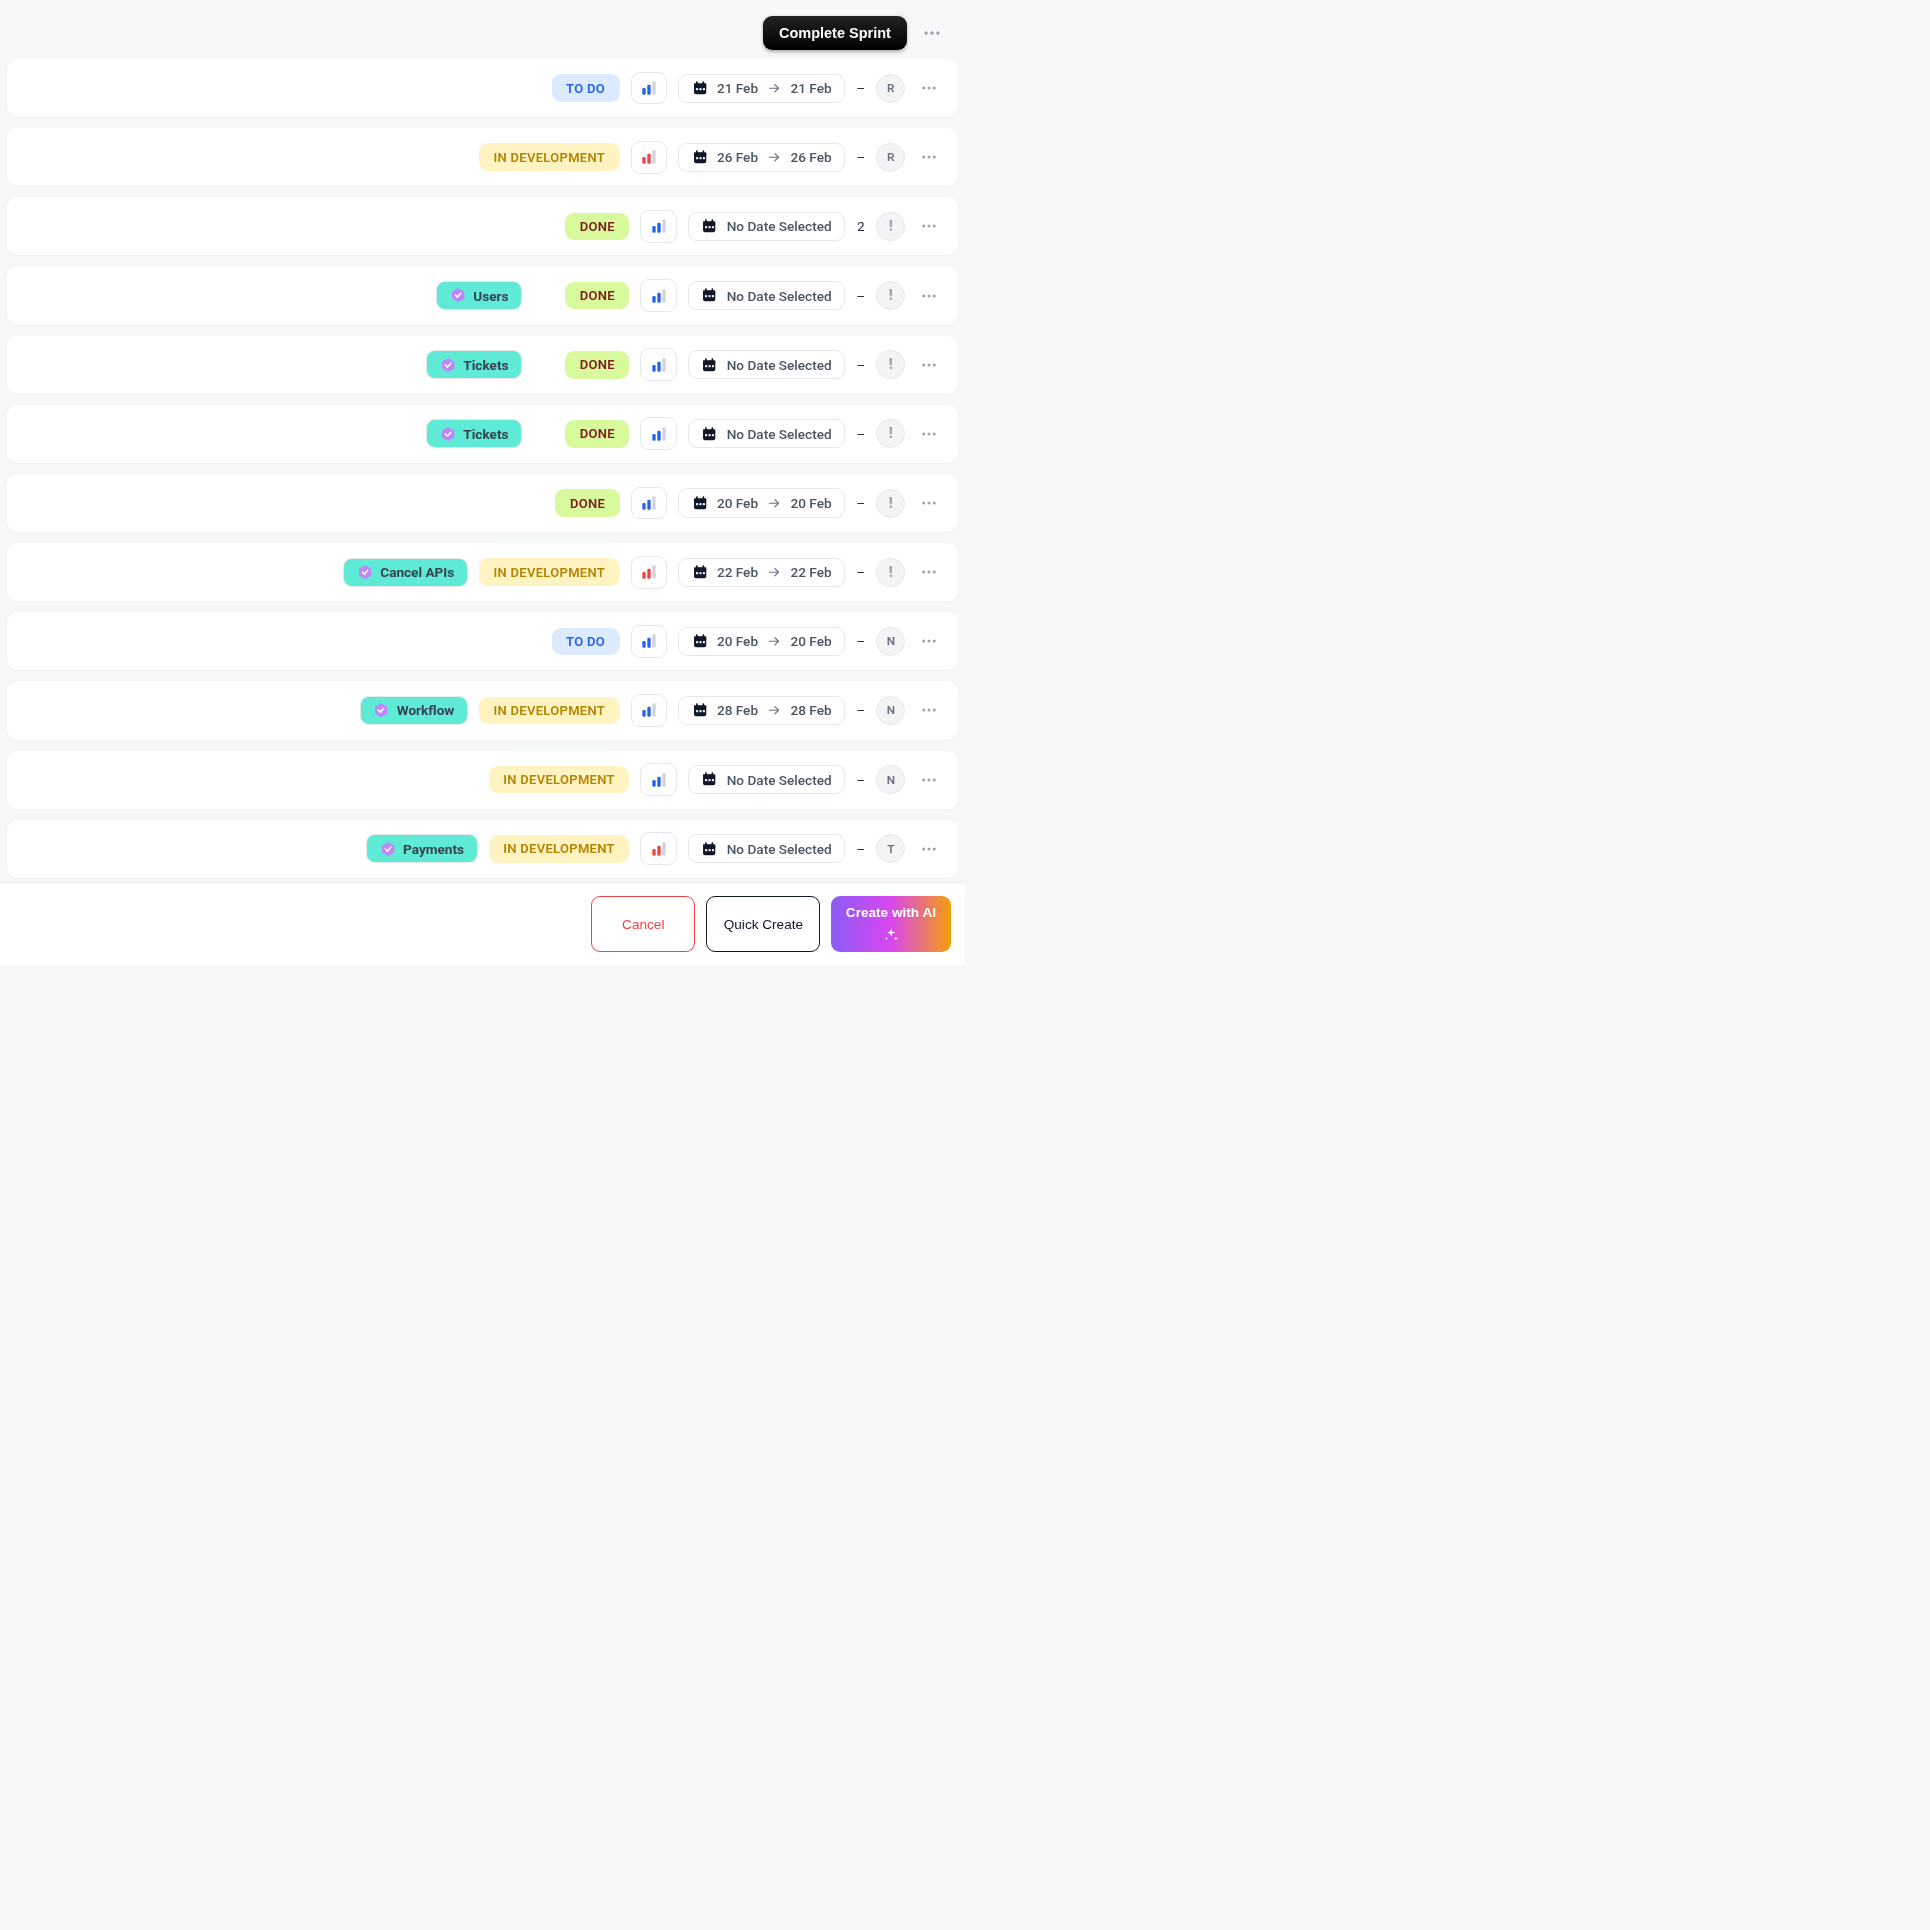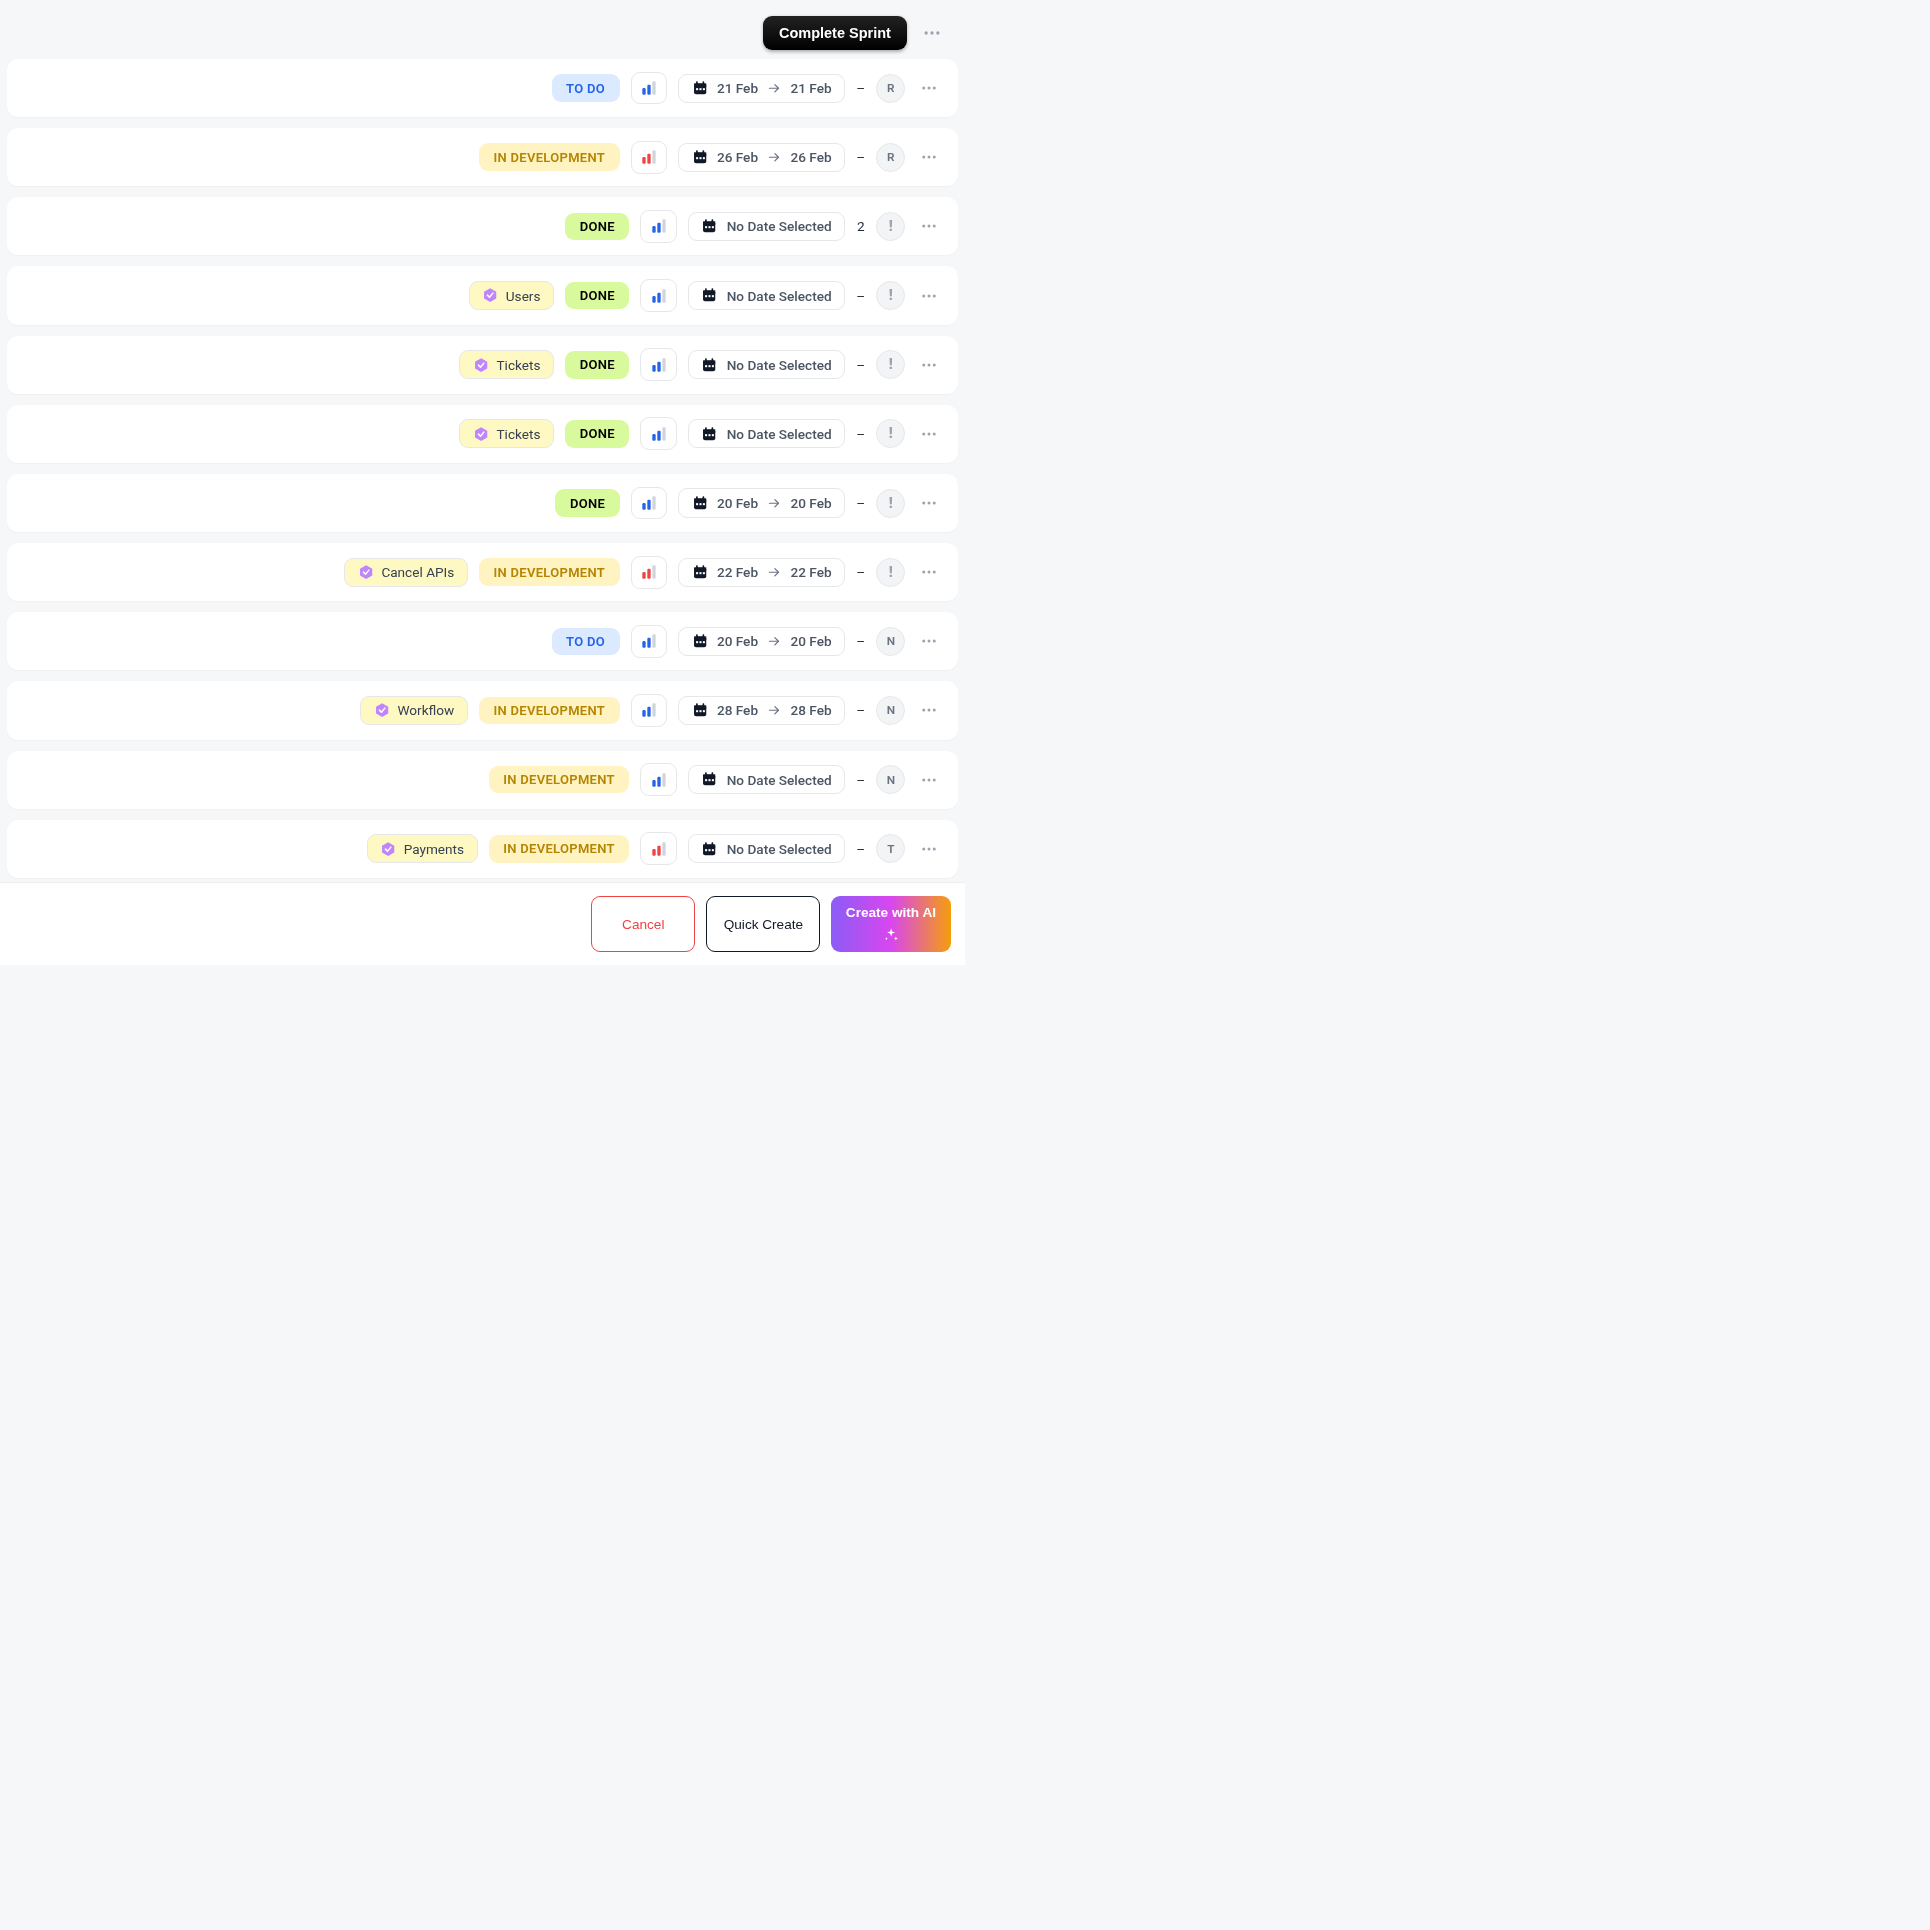--- a/index.html
+++ b/index.html
@@ -48,45 +48,45 @@
     display: flex;
     justify-content: flex-end;
     align-items: center;
     gap: 11px;
     box-shadow: 0 0.9px 1.8px rgba(0,0,0,0.03);
   }
   .tag {
     display: inline-flex;
     align-items: center;
     gap: 7.2px;
-    background: #fef9c3;
+    background: #5eead4;
     border: 0.9px solid #e5e7eb;
     border-radius: 9px;
     padding: 5.4px 12.7px;
     font-size: 13.6px;
     color: #374151;
-    font-weight: 400;
+    font-weight: 700;
     cursor: pointer;
   }
   .hex-icon {
     display: inline-flex;
   }
   .status {
     display: inline-flex;
     align-items: center;
     border-radius: 9px;
     padding: 6.3px 14.5px;
     font-size: 13px;
     font-weight: 600;
     letter-spacing: 0.3px;
     cursor: pointer;
   }
   .status-todo { background: #dbeafe; color: #2563eb; }
   .status-indev { background: #fef3c1; color: #b58400; }
-  .status-done { background: #d9f99d; color: #000000; }
+  .status-done { background: #d9f99d; color: #7f1d1d; margin-left: 32px; }
   .priority {
     border: 0.9px solid #e5e7eb;
     background: #fff;
     border-radius: 9px;
     padding: 5.4px 7.2px;
     display: inline-flex;
     align-items: center;
     cursor: pointer;
   }
   .date-pill {

